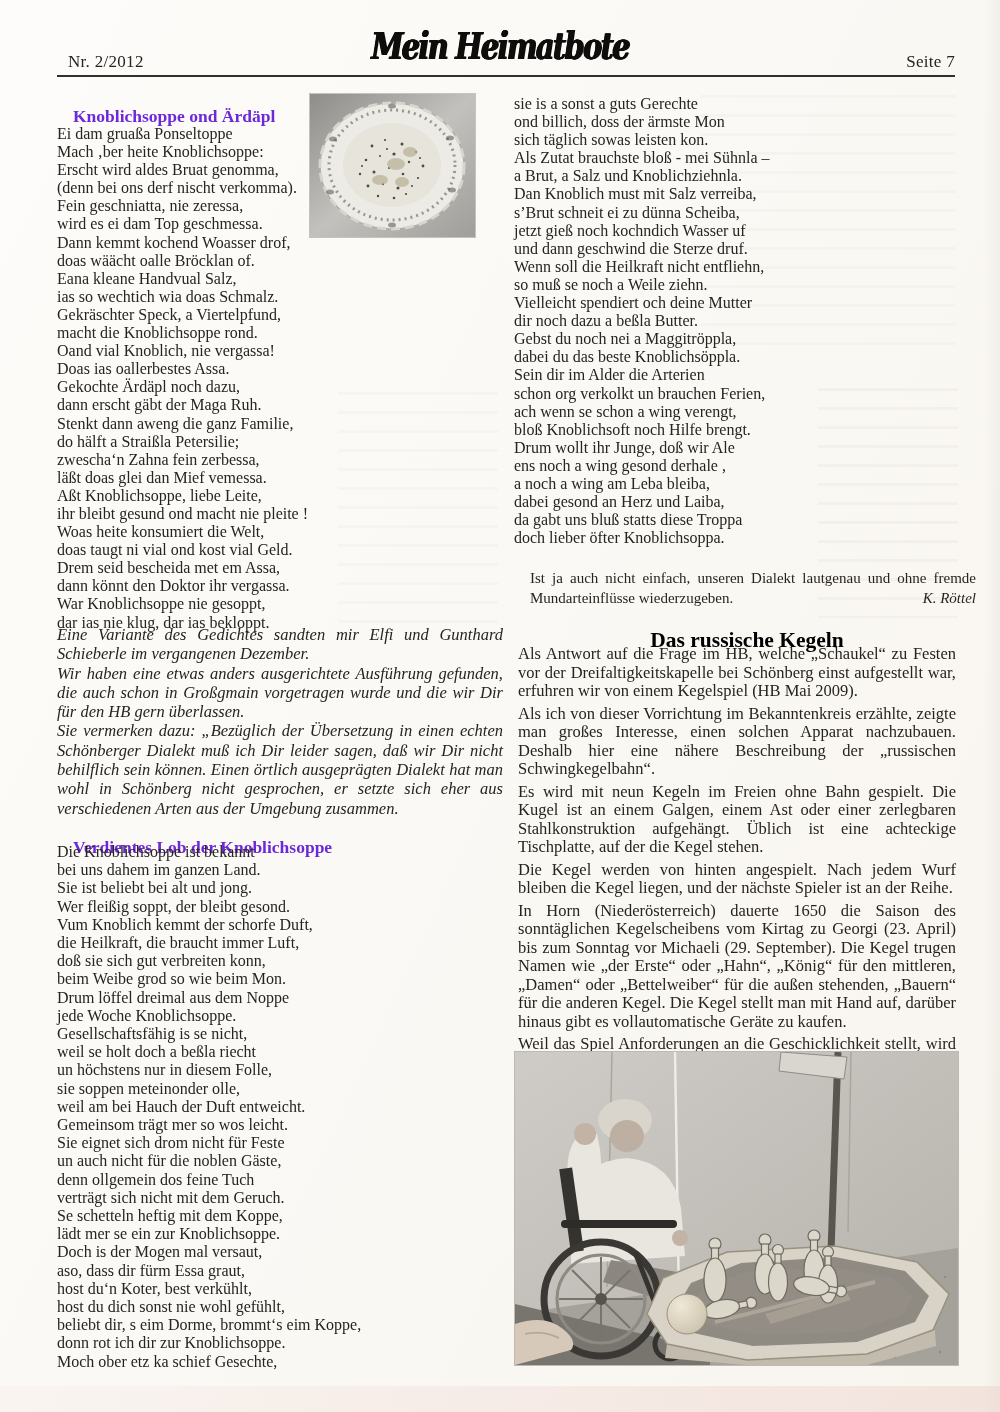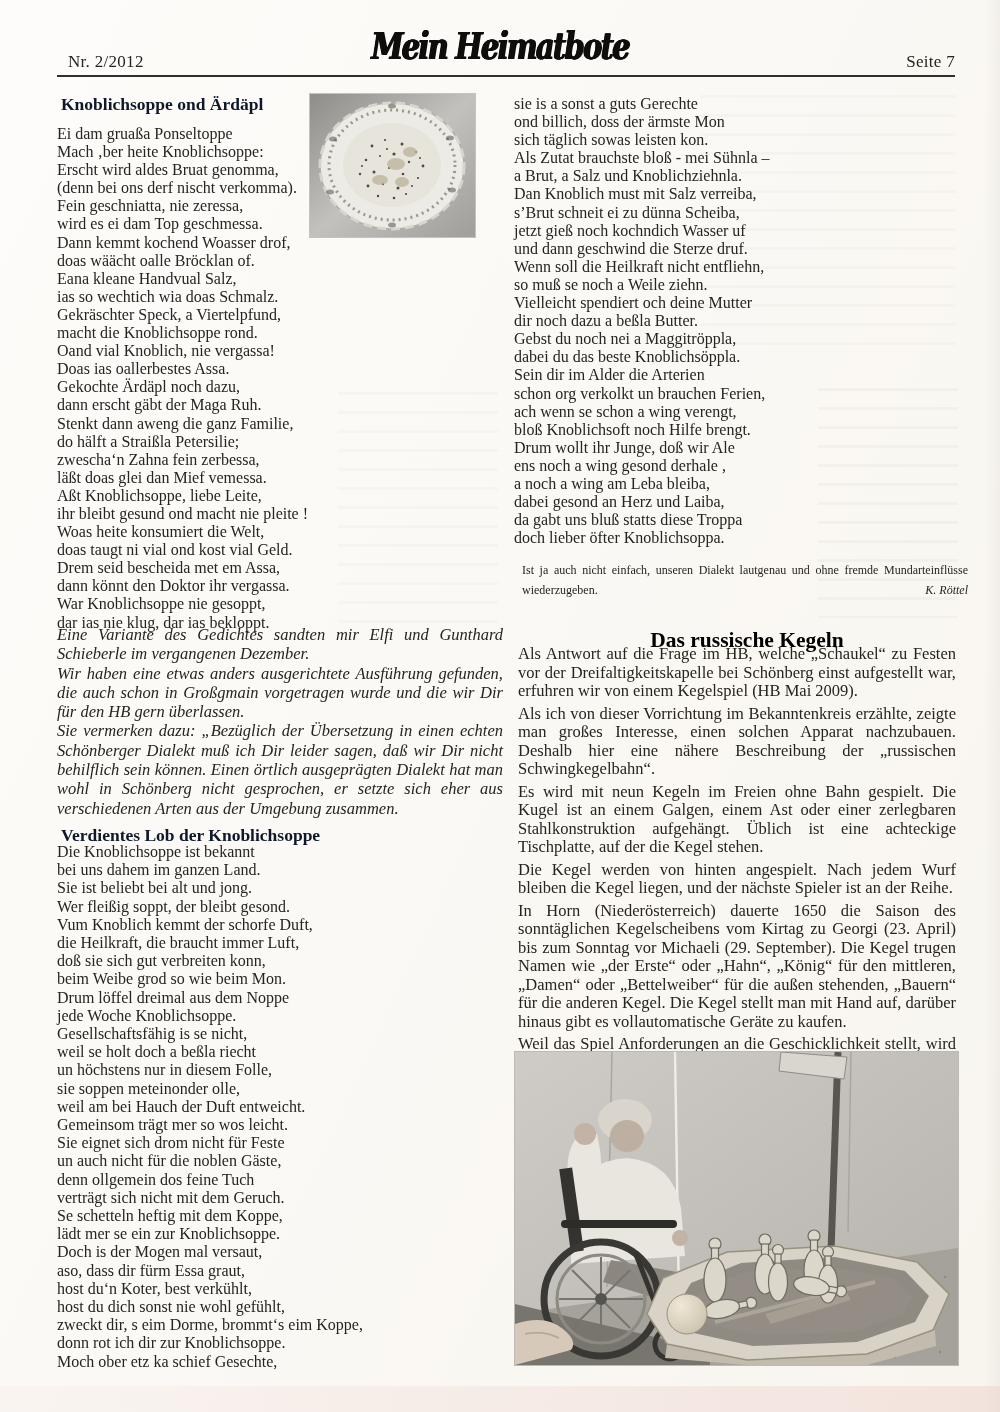--- a/index.html
+++ b/index.html
@@ -18,31 +18,31 @@
     font-family:"DejaVu Serif",serif;font-weight:bold;font-style:italic;
     font-size:34px;color:#0e0d0c;letter-spacing:-2px;
     transform:scaleX(.85) scaleY(1.08);transform-origin:center top;
     text-shadow:1.1px 0 #0e0d0c,-.5px 0 #0e0d0c,0 .5px #0e0d0c;
   }
   .rule{position:absolute;left:57px;width:898px;top:75px;height:2px;background:#32302c;}
   
   .col{position:absolute;top:90px;width:446px;}
   .col.left{left:57px;height:1300px;}
   .col.right{left:514px;height:1300px;}
-  .poem-title{position:absolute;margin:4px;font-size:17.5px;font-weight:bold;color:#0f172a;}
+  .poem-title{position:absolute;margin:16px;font-size:17.5px;font-weight:bold;color:#6d28d9;}
   .poem{position:absolute;font-size:16px;}
   .poem .pline{white-space:nowrap;line-height:18.2px;}
   .p1{top:35px;}
   .p1 .pline,.p3 .pline{line-height:18.1px;}
   .note{position:absolute;top:535px;width:446px;font-style:italic;font-size:16.5px;}
   .note .note-par{text-align:justify;line-height:19.3px;}
   .t2{top:731px;text-align:right;}
   .p2{top:753px;}
   .p3{top:5px;}
-  .closing{position:absolute;top:462px;width:446px;margin:8px;font-size:12px;line-height:20px;text-align:justify;}
+  .closing{position:absolute;top:462px;width:446px;margin:16px;font-size:15px;line-height:20px;text-align:justify;}
   .sig{float:right;font-style:italic;}
   .article-title{position:absolute;top:528px;width:100%;margin:10px;text-align:center;font-size:21.5px;font-weight:bold;color:#000000;}
   .article{position:absolute;top:551px;width:446px;}
   .article p{margin:4px;font-size:16.5px;line-height:18.5px;text-align:justify;}
   
   figure{margin:0;padding:0;}
   .plate-photo{position:absolute;left:253px;top:4px;width:165px;height:143px;outline:1px solid #c6c3bd;}
   .kegeln-photo{position:absolute;left:1px;top:962px;width:443px;height:313px;outline:1px solid #bdbab4;}
   .plate-photo svg,.kegeln-photo svg{display:block;width:100%;height:100%;}
   
@@ -189,21 +189,21 @@
         <div class="pline">Sie eignet sich drom nicht für Feste</div>
         <div class="pline">un auch nicht für die noblen Gäste,</div>
         <div class="pline">denn ollgemein dos feine Tuch</div>
         <div class="pline">verträgt sich nicht mit dem Geruch.</div>
         <div class="pline">Se schetteln heftig mit dem Koppe,</div>
         <div class="pline">lädt mer se ein zur Knoblichsoppe.</div>
         <div class="pline">Doch is der Mogen mal versaut,</div>
         <div class="pline">aso, dass dir fürm Essa graut,</div>
         <div class="pline">host du‘n Koter, best verkühlt,</div>
         <div class="pline">host du dich sonst nie wohl gefühlt,</div>
-        <div class="pline">zweckt dir, s eim Dorme, brommt‘s eim Koppe,</div>
+        <div class="pline">beliebt dir, s eim Dorme, brommt‘s eim Koppe,</div>
         <div class="pline">donn rot ich dir zur Knoblichsoppe.</div>
         <div class="pline">Moch ober etz ka schief Gesechte,</div>
       </div>
   </section>
 
   <section class="col right">
 
     <div class="poem p3">
         <div class="pline">sie is a sonst a guts Gerechte</div>
         <div class="pline">ond billich, doss der ärmste Mon</div>

